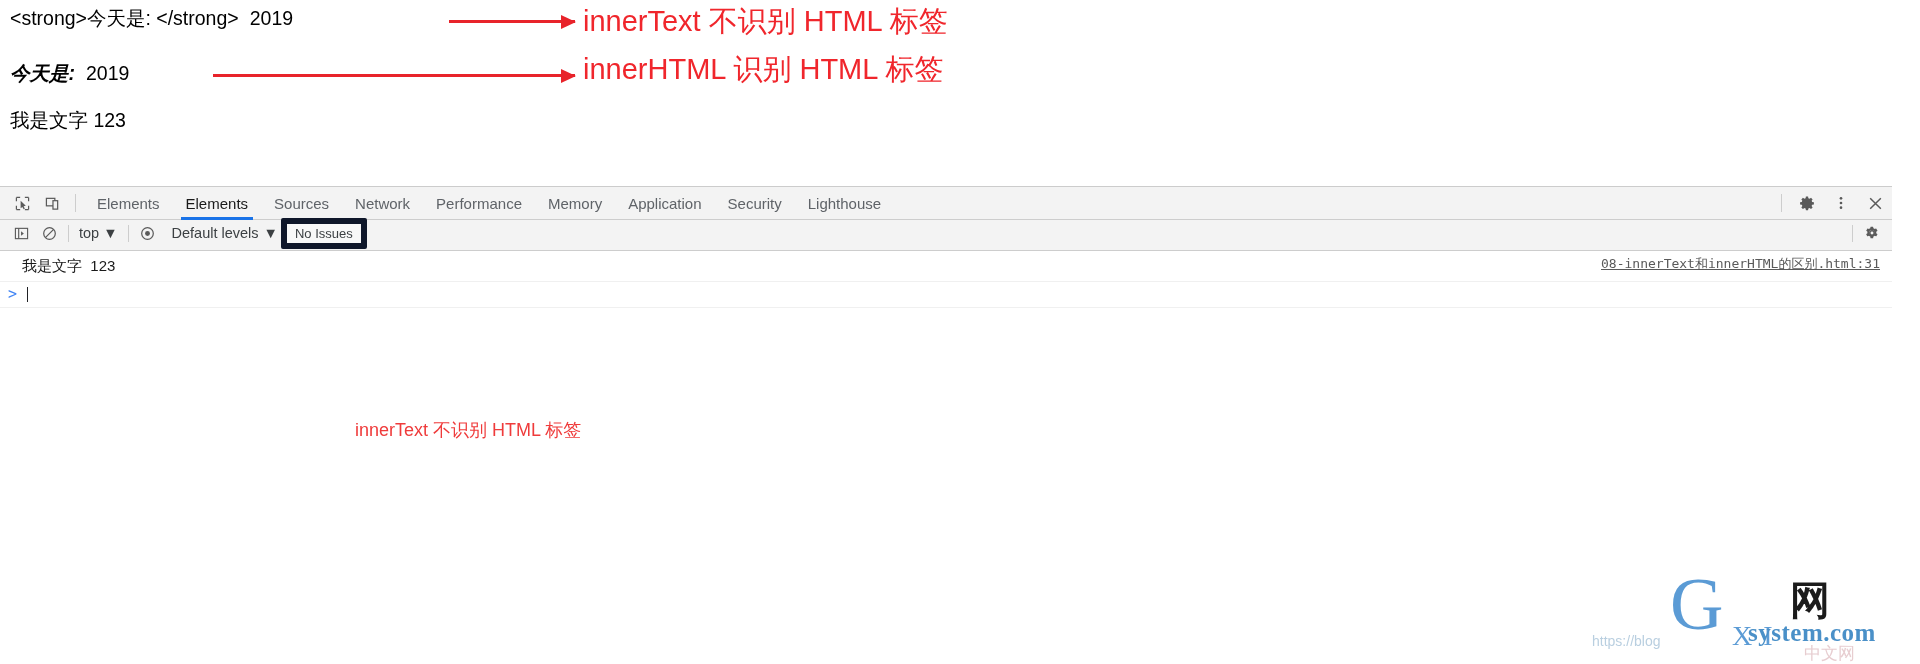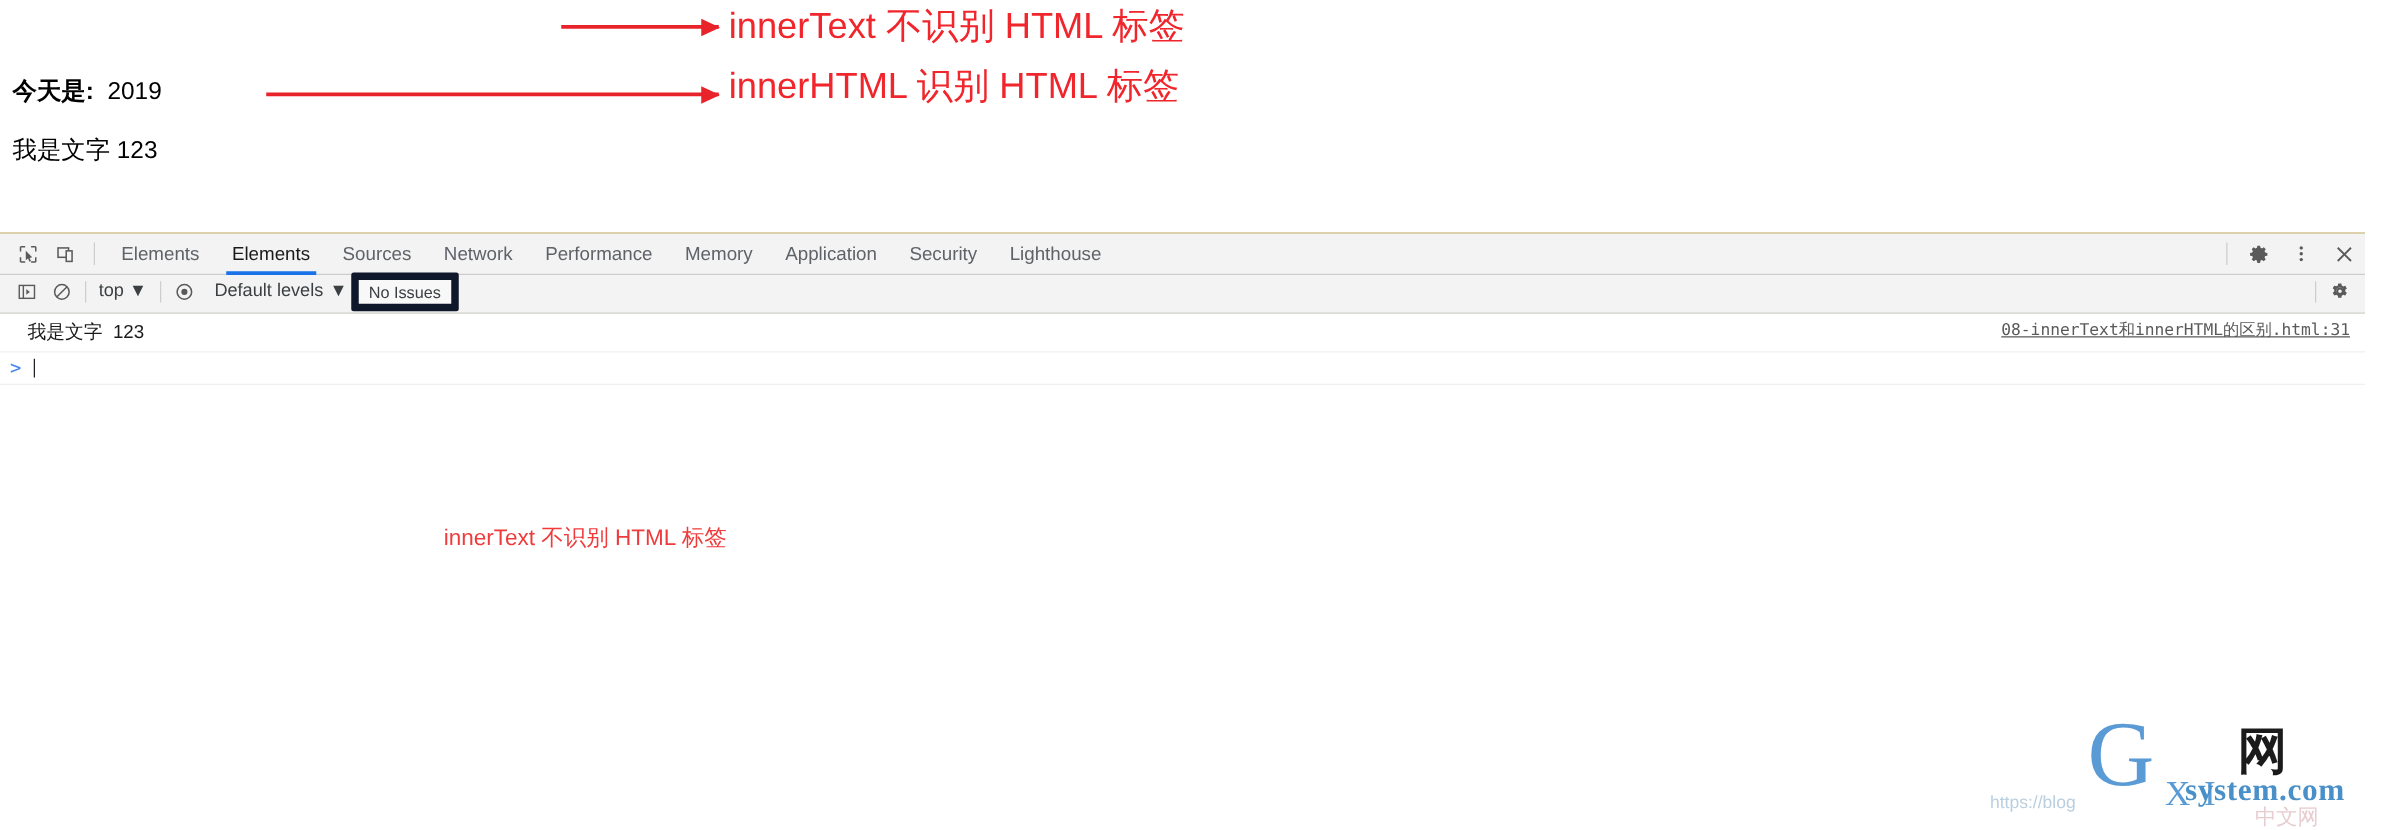--- a/index.html
+++ b/index.html
@@ -22,21 +22,21 @@
     position: absolute;
     left: 10px;
     font-size: 19.5px;
     color: #000000;
     white-space: nowrap;
     line-height: 1;
   }
   #doc-line-1 { top: 9px; }
   #doc-line-2 { top: 64px; }
   #doc-line-3 { top: 111px; }
-  .bold-seg { font-weight: bold; }
+  .bold-seg { font-weight: bold; font-style: italic; }
   .gap-sm { display: inline-block; width: 11px; }
 
   
   .arrow {
     position: absolute;
     height: 3px;
     background: #e8232a;
   }
   .arrow::after {
     content: "";
@@ -61,21 +61,21 @@
   }
   #annot-1 { top: 7px; }
   #annot-2 { top: 55px; }
 
   
   #devtools {
     position: absolute;
     left: 0; top: 186px;
     width: 1892px;
     height: 478px;
-    background: #eab308;
+    background: #fdba74;
     border-top: 1px solid #cccccc;
   }
 
   
   #tabstrip {
     display: flex;
     align-items: stretch;
     height: 33px;
     background: #f3f3f3;
     border-bottom: 1px solid #cdcdcd;
@@ -299,20 +299,23 @@
     color: #e7cdd0;
     white-space: nowrap;
     margin-top: 29px;
   }
 </style>
 </head>
 <body>
 
 <div id="page-area">
 
+  <div class="doc-line" id="doc-line-1">
+    <span>&lt;strong&gt;今天是: &lt;/strong&gt;</span><span class="gap-sm"></span><span>2019</span>
+  </div>
 
   <div class="doc-line" id="doc-line-2">
     <span class="bold-seg">今天是:</span><span class="gap-sm"></span><span>2019</span>
   </div>
 
   <div class="doc-line" id="doc-line-3">我是文字 123</div>
 
   <div class="arrow" id="arrow-1"></div>
   <div class="arrow" id="arrow-2"></div>
 

